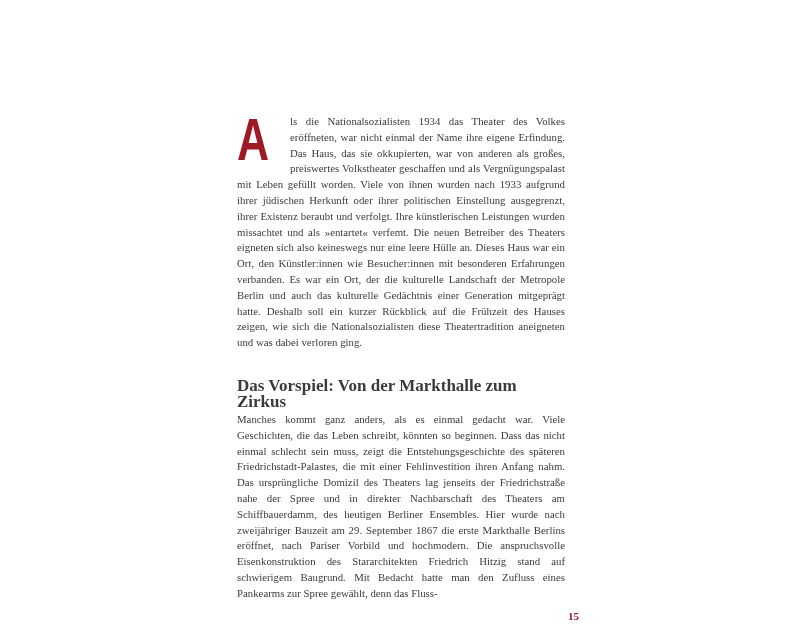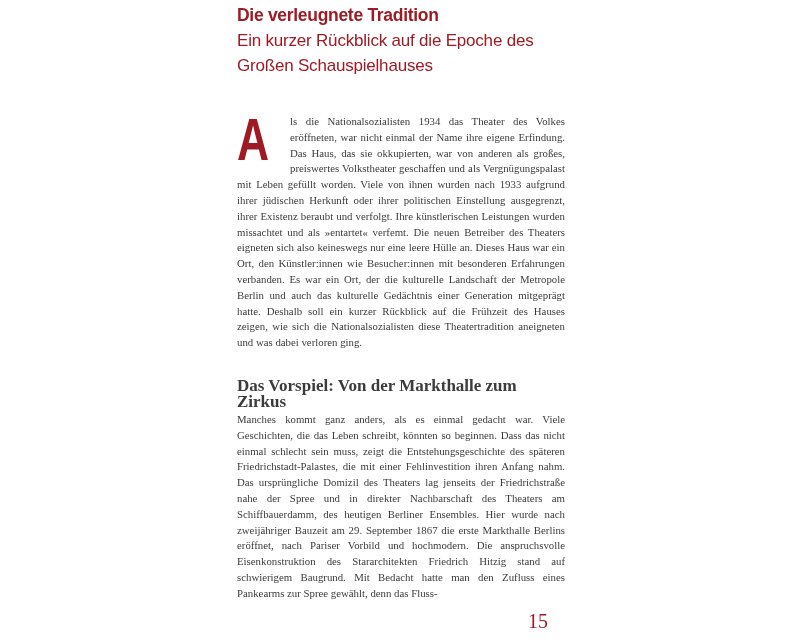--- a/index.html
+++ b/index.html
@@ -73,36 +73,32 @@
     font-family:"Liberation Serif", serif;
     font-size:17px;
     font-weight:bold;
     line-height:16px;
     color:var(--body-text,#3b3b3b);
     margin-top:27px;
     margin-bottom:2px;
   }
   .page-number{
     position:absolute;
-    left:528px;top:610px;
+    left:568px;top:610px;
     font-family:"Liberation Serif", serif;
-    font-size:20px;
-    font-weight:normal;
+    font-size:11px;
+    font-weight:bold;
     color:var(--accent-red,#9e1a24);
   }
 </style>
 </head>
 <body>
 
 <div class="page">
 
-  <header class="title-block">
-    <h1 class="chapter-title">Die verleugnete Tradition</h1>
-    <h2 class="chapter-subtitle">Ein kurzer Rückblick auf die Epoche des Großen Schauspielhauses</h2>
-  </header>
 
   <main class="text-column">
 
     <p class="para"><span class="dropcap-box">
           <span class="dropcap">A</span>
         </span><span>ls die Nationalsozialisten 1934 das Theater des Volkes eröffneten, war nicht einmal der Name ihre eigene Erfindung. Das Haus, das sie okkupierten, war von anderen als großes, preiswertes Volkstheater geschaffen und als Vergnügungspalast mit Leben gefüllt worden. Viele von ihnen wurden nach 1933 aufgrund ihrer jüdischen Herkunft oder ihrer politischen Einstellung ausgegrenzt, ihrer Existenz beraubt und verfolgt. Ihre künstlerischen Leistungen wurden missachtet und als »entartet« verfemt. Die neuen Betreiber des Theaters eigneten sich also keineswegs nur eine leere Hülle an. Dieses Haus war ein Ort, den Künstler:innen wie Besucher:innen mit besonderen Erfahrungen verbanden. Es war ein Ort, der die kulturelle Landschaft der Metropole Berlin und auch das kulturelle Gedächtnis einer Generation mitgeprägt hatte. Deshalb soll ein kurzer Rückblick auf die Frühzeit des Hauses zeigen, wie sich die Nationalsozialisten diese Theatertradition aneigneten und was dabei verloren ging.</span></p>
 
     <h3 class="section-heading">Das Vorspiel: Von der Markthalle zum Zirkus</h3>
 
     <p class="para">Manches kommt ganz anders, als es einmal gedacht war. Viele Geschichten, die das Leben schreibt, könnten so beginnen. Dass das nicht einmal schlecht sein muss, zeigt die Entstehungsgeschichte des späteren Friedrichstadt-Palastes, die mit einer Fehlinvestition ihren Anfang nahm. Das ursprüngliche Domizil des Theaters lag jenseits der Friedrichstraße nahe der Spree und in direkter Nachbarschaft des Theaters am Schiffbauerdamm, des heutigen Berliner Ensembles. Hier wurde nach zweijähriger Bauzeit am 29. September 1867 die erste Markthalle Berlins eröffnet, nach Pariser Vorbild und hochmodern. Die anspruchsvolle Eisenkonstruktion des Stararchitekten Friedrich Hitzig stand auf schwierigem Baugrund. Mit Bedacht hatte man den Zufluss eines Pankearms zur Spree gewählt, denn das Fluss-</p>

